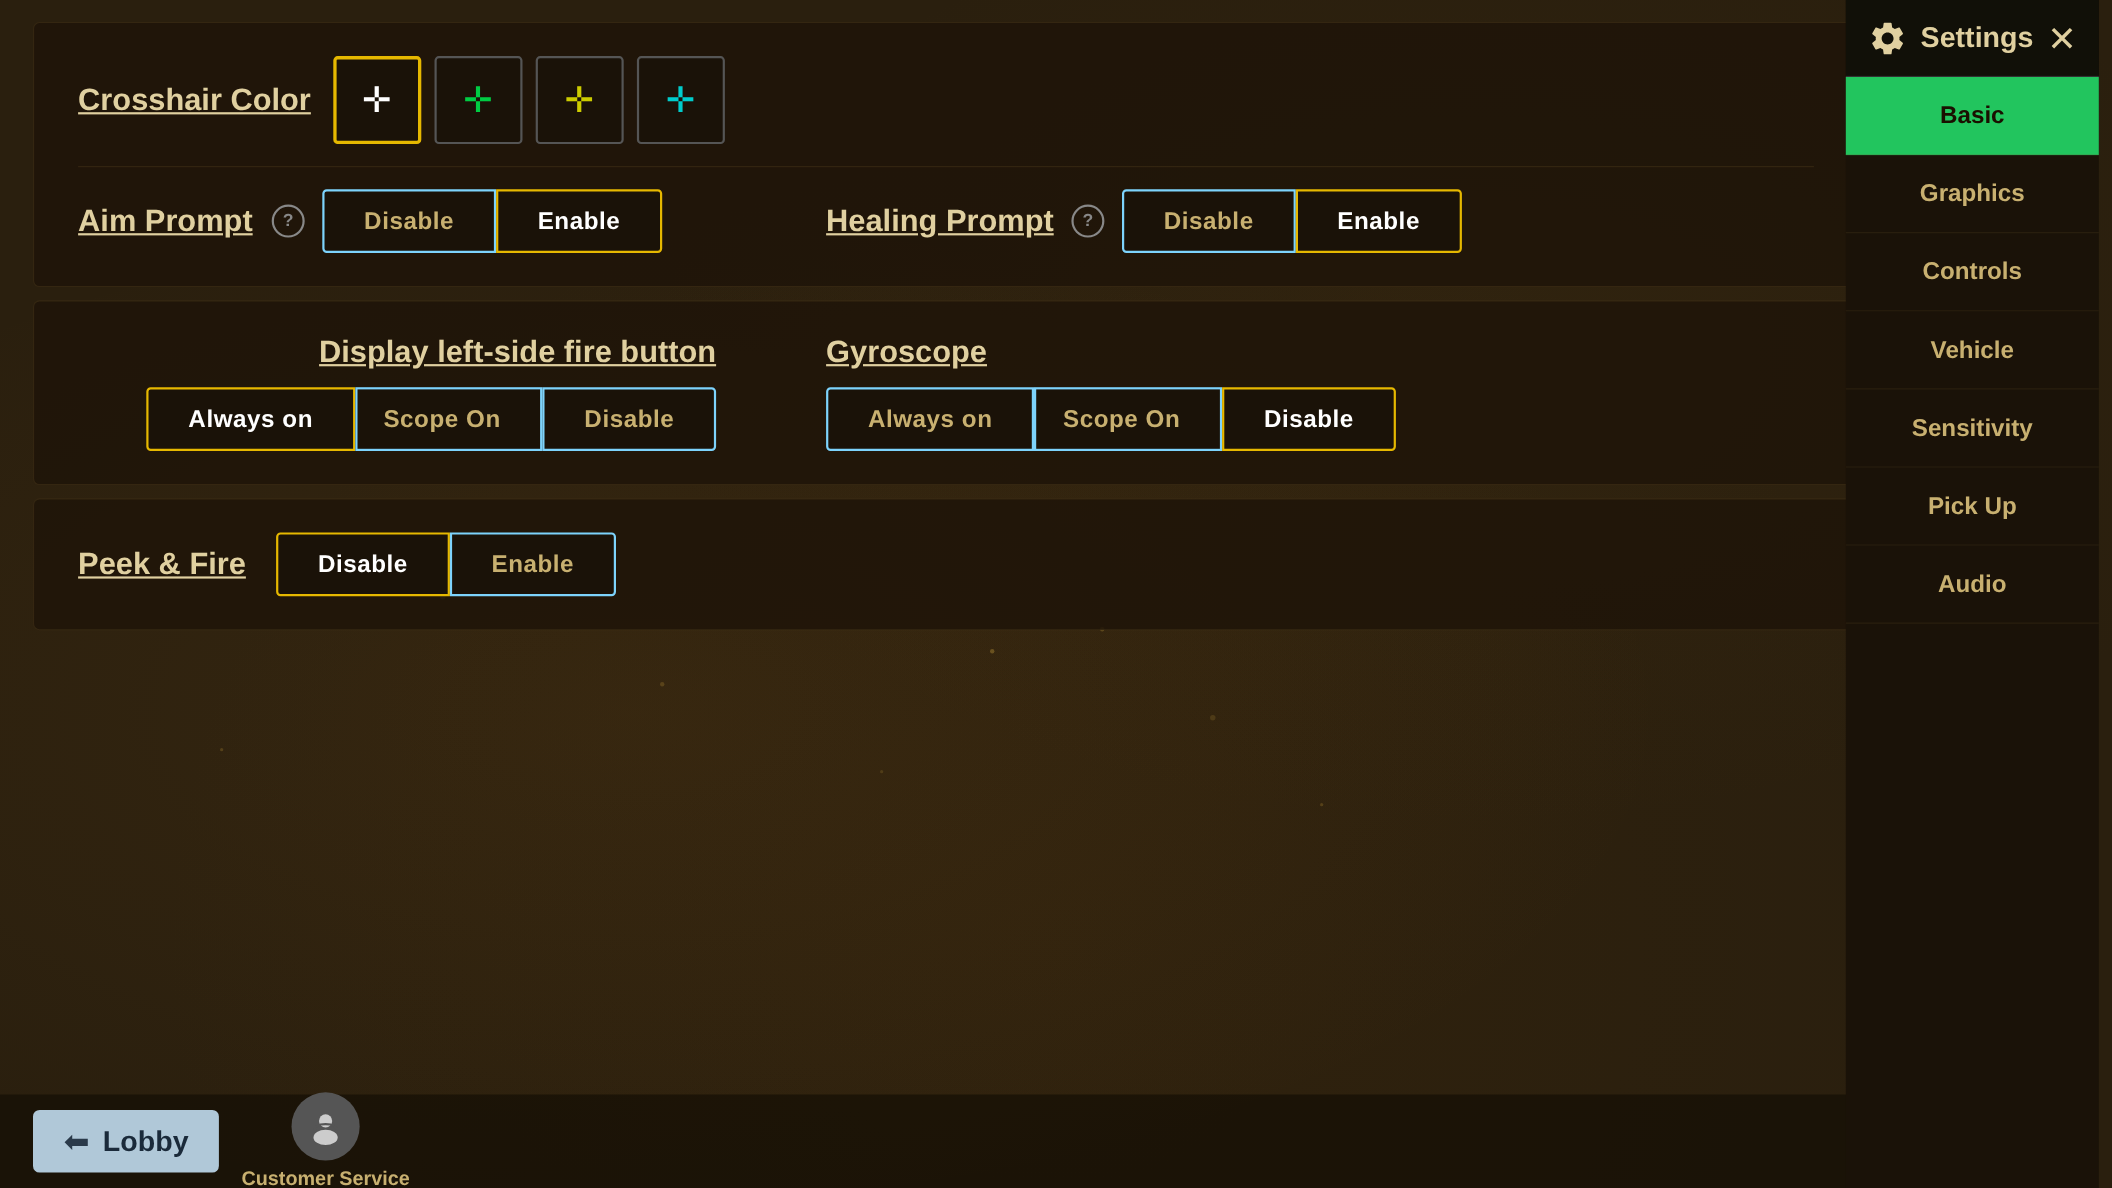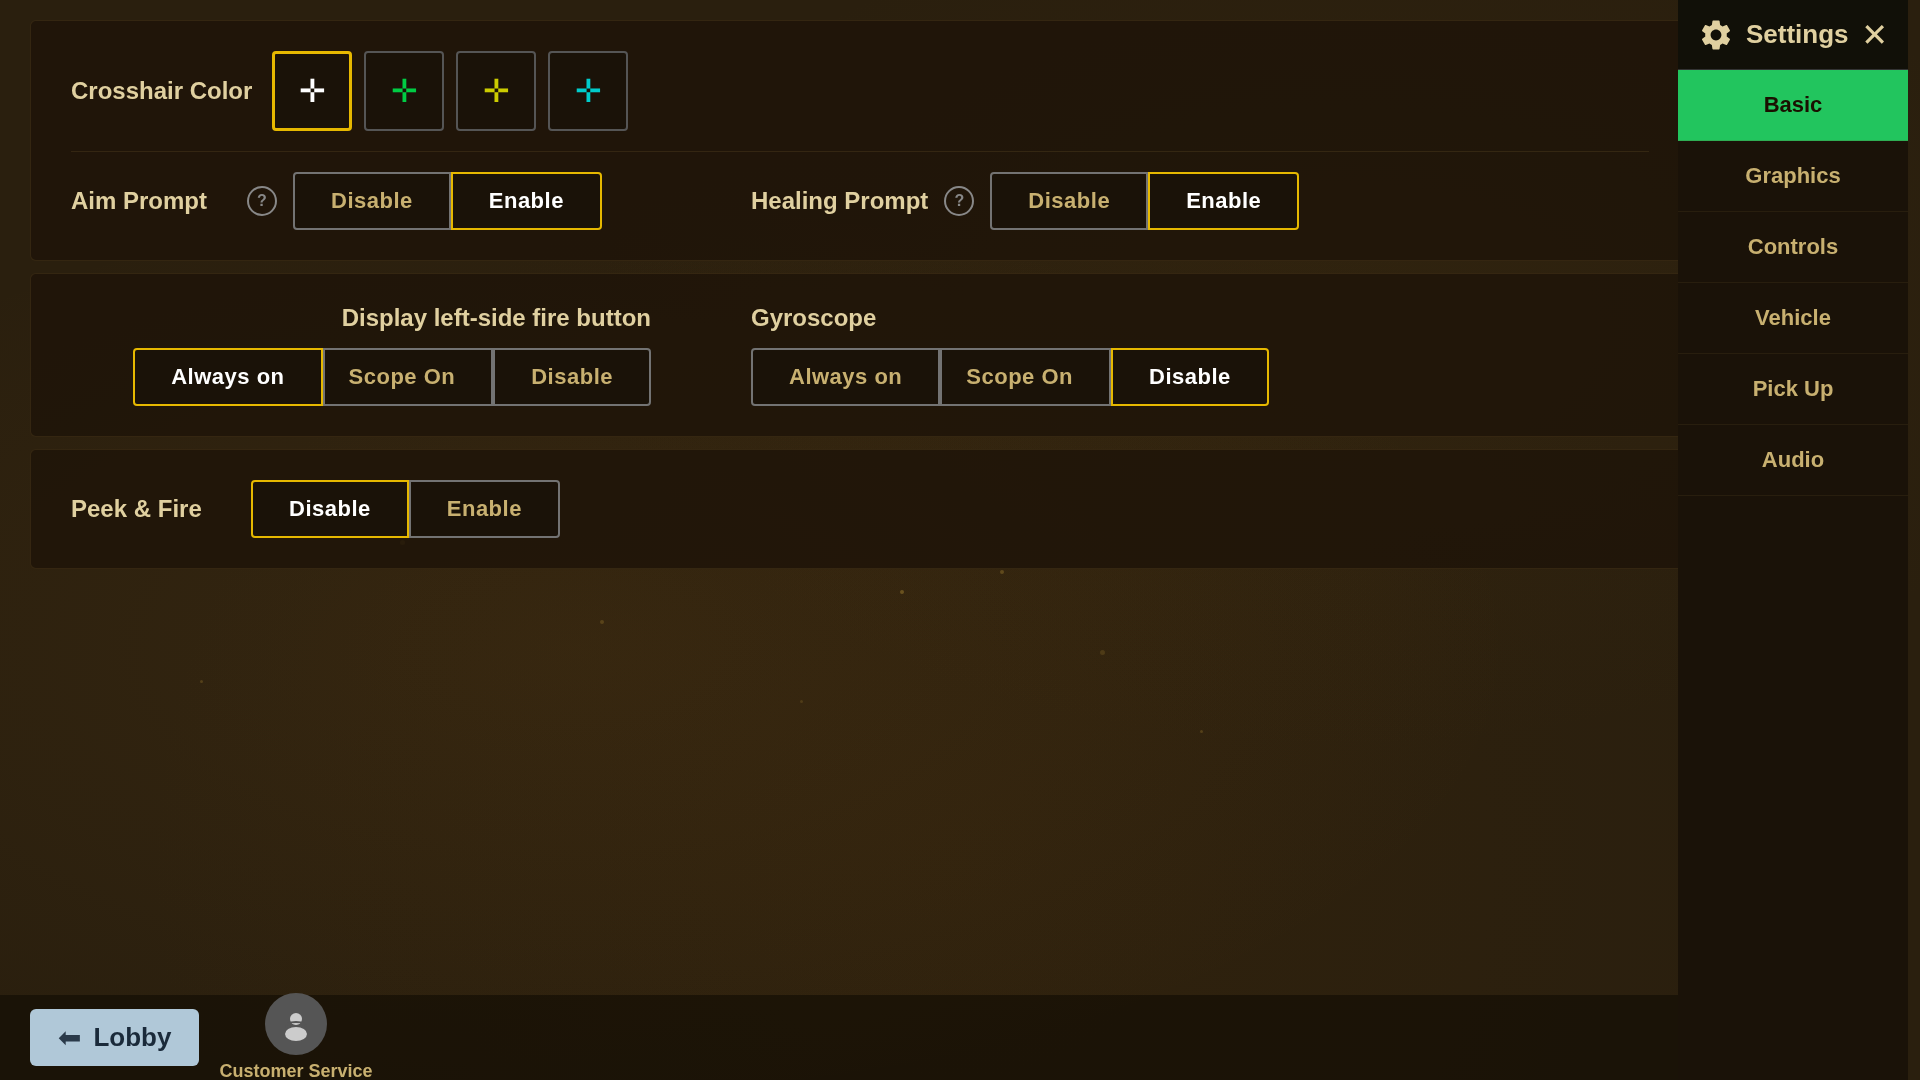--- a/index.html
+++ b/index.html
@@ -45,24 +45,25 @@
 
     .panel-row {
       display: flex;
       align-items: center;
       gap: 20px;
       flex-wrap: wrap;
     }
 
     .setting-label {
       color: #e0d0a0;
-      font-size: 24px;
+      font-size: 28px;
       font-weight: 600;
       white-space: nowrap;
       min-width: 160px;
+      text-decoration: underline;
     }
 
     .crosshair-options {
       display: flex;
       gap: 12px;
     }
 
     .crosshair-box {
       width: 80px;
       height: 80px;
@@ -97,21 +98,21 @@
       display: flex;
       gap: 0;
     }
 
     .toggle-btn {
       padding: 14px 36px;
       font-size: 22px;
       font-weight: 700;
       color: #c8b070;
       background: #1a1208;
-      border: 2px solid #737373;
+      border: 2px solid #7dd3fc;
       cursor: pointer;
       white-space: nowrap;
       letter-spacing: 0.5px;
     }
 
     .toggle-btn:first-child {
       border-radius: 4px 0 0 4px;
     }
 
     .toggle-btn:last-child {
@@ -435,19 +436,22 @@
     <div class="nav-item">
       <span>Graphics</span>
     </div>
     <div class="nav-item">
       <span>Controls</span>
     </div>
     <div class="nav-item">
       <span>Vehicle</span>
     </div>
     <div class="nav-item">
+      <span>Sensitivity</span>
+    </div>
+    <div class="nav-item">
       <span>Pick Up</span>
     </div>
     <div class="nav-item">
       <span>Audio</span>
     </div>
   </nav>
 </div>
 
 </body></html>

